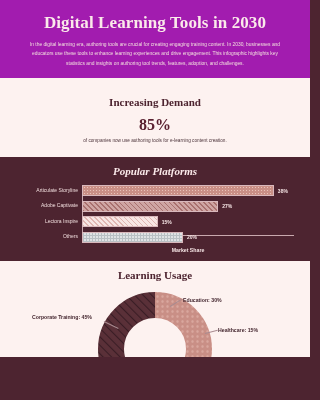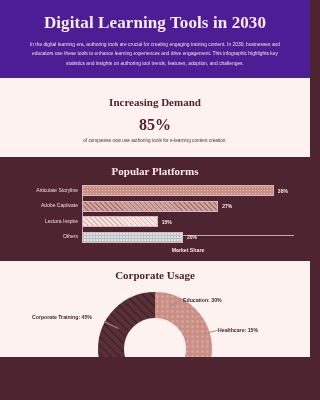--- a/index.html
+++ b/index.html
@@ -5,21 +5,21 @@
   * { margin:0; padding:0; box-sizing:border-box; }
   html, body {
     width:310px; height:400px;
     overflow:hidden;
     background:#4d2430;
     font-family:"Liberation Sans", sans-serif;
   }
   .page { width:310px; height:400px; position:relative; background:#4d2430; }
 
   
-  .header { padding:14px 16px 10px; text-align:center; background:#4c1d95; }
+  .header { padding:14px 16px 10px; text-align:center; background:#a21caf; }
   .header-title {
     font-family:"Liberation Serif", serif;
     font-size:17px; font-weight:700; color:#fbeaea;
     letter-spacing:.1px; line-height:1.1;
   }
   .header-desc {
     margin-top:7px;
     font-size:4.9px; line-height:1.92; color:#f2dede;
     padding:0 6px;
   }
@@ -41,21 +41,21 @@
     font-size:16px; font-weight:700; color:#5a2130;
     margin-bottom:3px;
   }
   .stat-label { font-size:4.7px; line-height:1.85; color:#4a3238; }
 
   
   .panel-dark { background:#4d2430; padding:8px 10px 8px; }
   .section-title-light {
     font-family:"Liberation Serif", serif;
     font-size:11px; font-weight:700; color:#fbeaea;
-    text-align:center; margin-bottom:8px;
+    text-align:center; margin-bottom:8px;font-style:italic;
   }
   .bar-chart { position:relative; padding-left:72px; padding-right:6px; }
   .axis-line {
     position:absolute; left:72px; top:0; bottom:7px;
     width:1px; background:#c9a9ae;
   }
   .axis-line-x {
     position:absolute; left:72px; right:6px; bottom:7px;
     height:1px; background:#c9a9ae;
   }
@@ -170,21 +170,21 @@
         <div class="bar-track">
           <div class="bar pat-grid" style="width:47.6%"></div>
           <div class="bar-val">20%</div>
         </div>
       </div>
     </div>
     <div class="axis-caption">Market Share</div>
   </div>
 
   <div class="panel-bottom">
-    <div class="section-title">Corporate Usage</div>
+    <div class="section-title">Learning Usage</div>
 
     <div class="donut-wrap">
       <svg class="donut" width="120" height="120" viewBox="0 0 120 120">
         <defs>
           <pattern id="pDiag" width="6" height="6" patternUnits="userSpaceOnUse" patternTransform="rotate(45)">
             <rect width="6" height="6" fill="#5a3038"></rect>
             <line x1="0" y1="0" x2="0" y2="6" stroke="#3a1d25" stroke-width="2.2"></line>
           </pattern>
           <pattern id="pDots" width="5" height="5" patternUnits="userSpaceOnUse">
             <rect width="5" height="5" fill="#c98f86"></rect>

